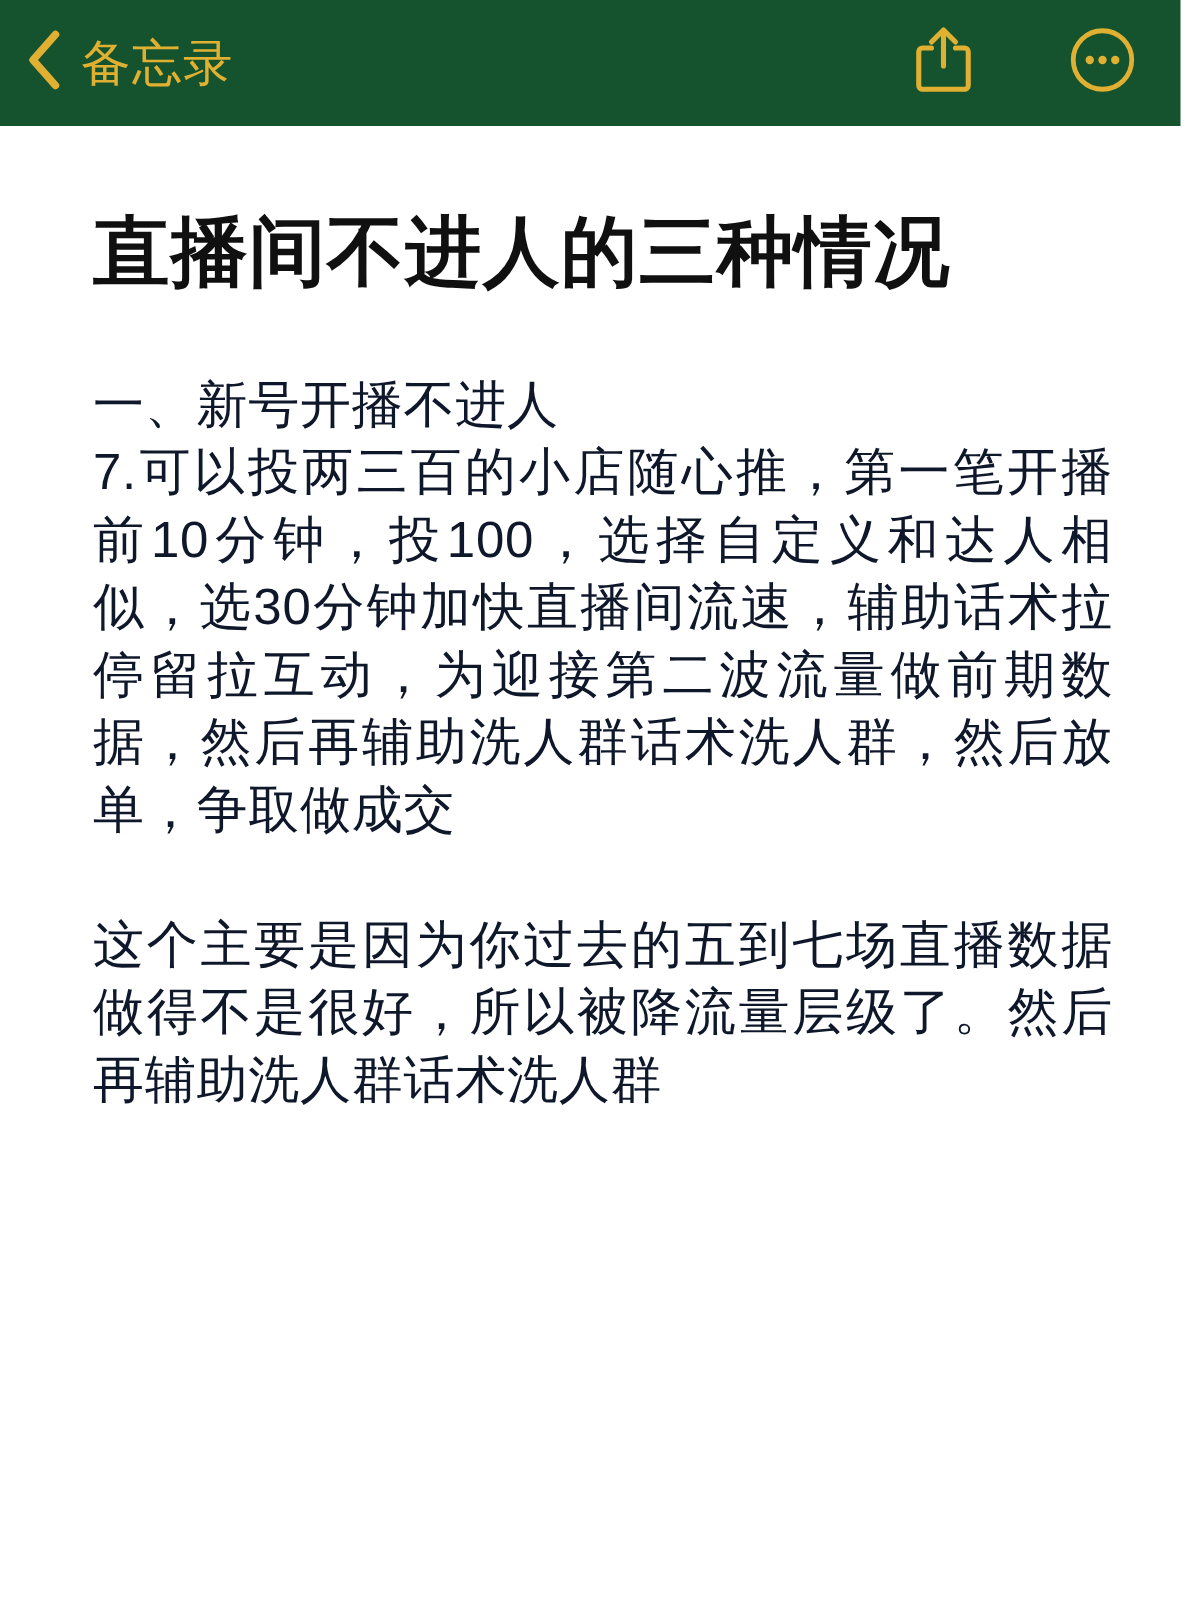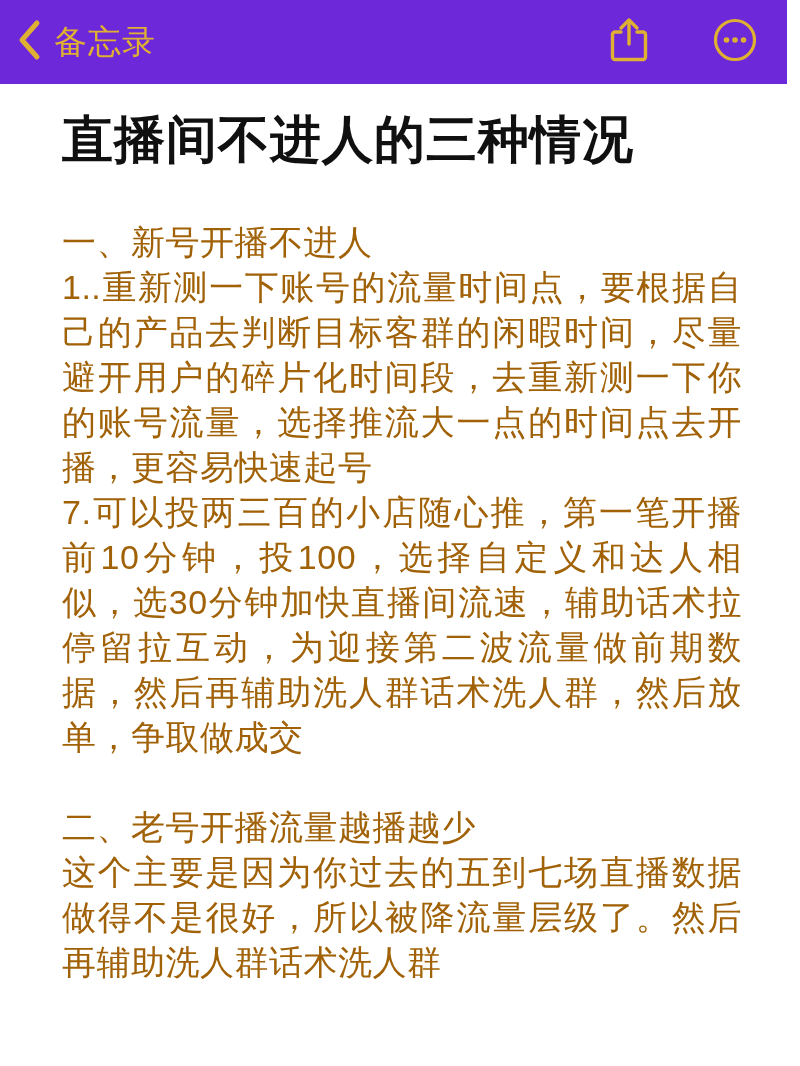--- a/index.html
+++ b/index.html
@@ -17,21 +17,21 @@
   }
 
   
   .navbar {
     position: absolute;
     top: 0; left: 0; right: 13px;
     height: 84px;
     display: flex;
     align-items: center;
     padding: 0 28px 0 16px;
-    background: #6d28d9;
+    background: #14532d;
   }
   .back-button {
     display: flex;
     align-items: center;
     gap: 12px;
     cursor: pointer;
     color: var(--accent);
   }
   .back-chevron { display: block; }
   .back-label {
@@ -59,25 +59,26 @@
     padding: 24px 58px 0 62px;
     cursor: text;
   }
   .note-title {
     font-size: 51px;
     line-height: 1.25;
     font-weight: 800;
     color: #101010;
     letter-spacing: 1px;
     margin-bottom: 48px;
+    margin-top: 28px;
   }
   .note-paragraph {
     font-size: 34px;
     line-height: 45px;
-    color: #a16207;
+    color: #0f172a;
     text-align: justify;
     letter-spacing: 0.5px;
     word-break: break-all;
     min-height: 45px;
   }
 </style>
 </head>
 <body>
 
 <div class="screen">
@@ -116,21 +117,19 @@
       </span>
     </div>
 
   </div>
 
   <div class="note-editor">
 
     <h1 class="note-title">直播间不进人的三种情况</h1>
 
     <p class="note-paragraph">一、新号开播不进人</p>
-    <p class="note-paragraph">1..重新测一下账号的流量时间点，要根据自己的产品去判断目标客群的闲暇时间，尽量避开用户的碎片化时间段，去重新测一下你的账号流量，选择推流大一点的时间点去开播，更容易快速起号</p>
     <p class="note-paragraph">7.可以投两三百的小店随心推，第一笔开播前10分钟，投100，选择自定义和达人相似，选30分钟加快直播间流速，辅助话术拉停留拉互动，为迎接第二波流量做前期数据，然后再辅助洗人群话术洗人群，然后放单，争取做成交</p>
     <p class="note-paragraph"></p>
-    <p class="note-paragraph">二、老号开播流量越播越少</p>
     <p class="note-paragraph">这个主要是因为你过去的五到七场直播数据做得不是很好，所以被降流量层级了。然后再辅助洗人群话术洗人群</p>
 
   </div>
 
 </div>
 
 </body></html>

